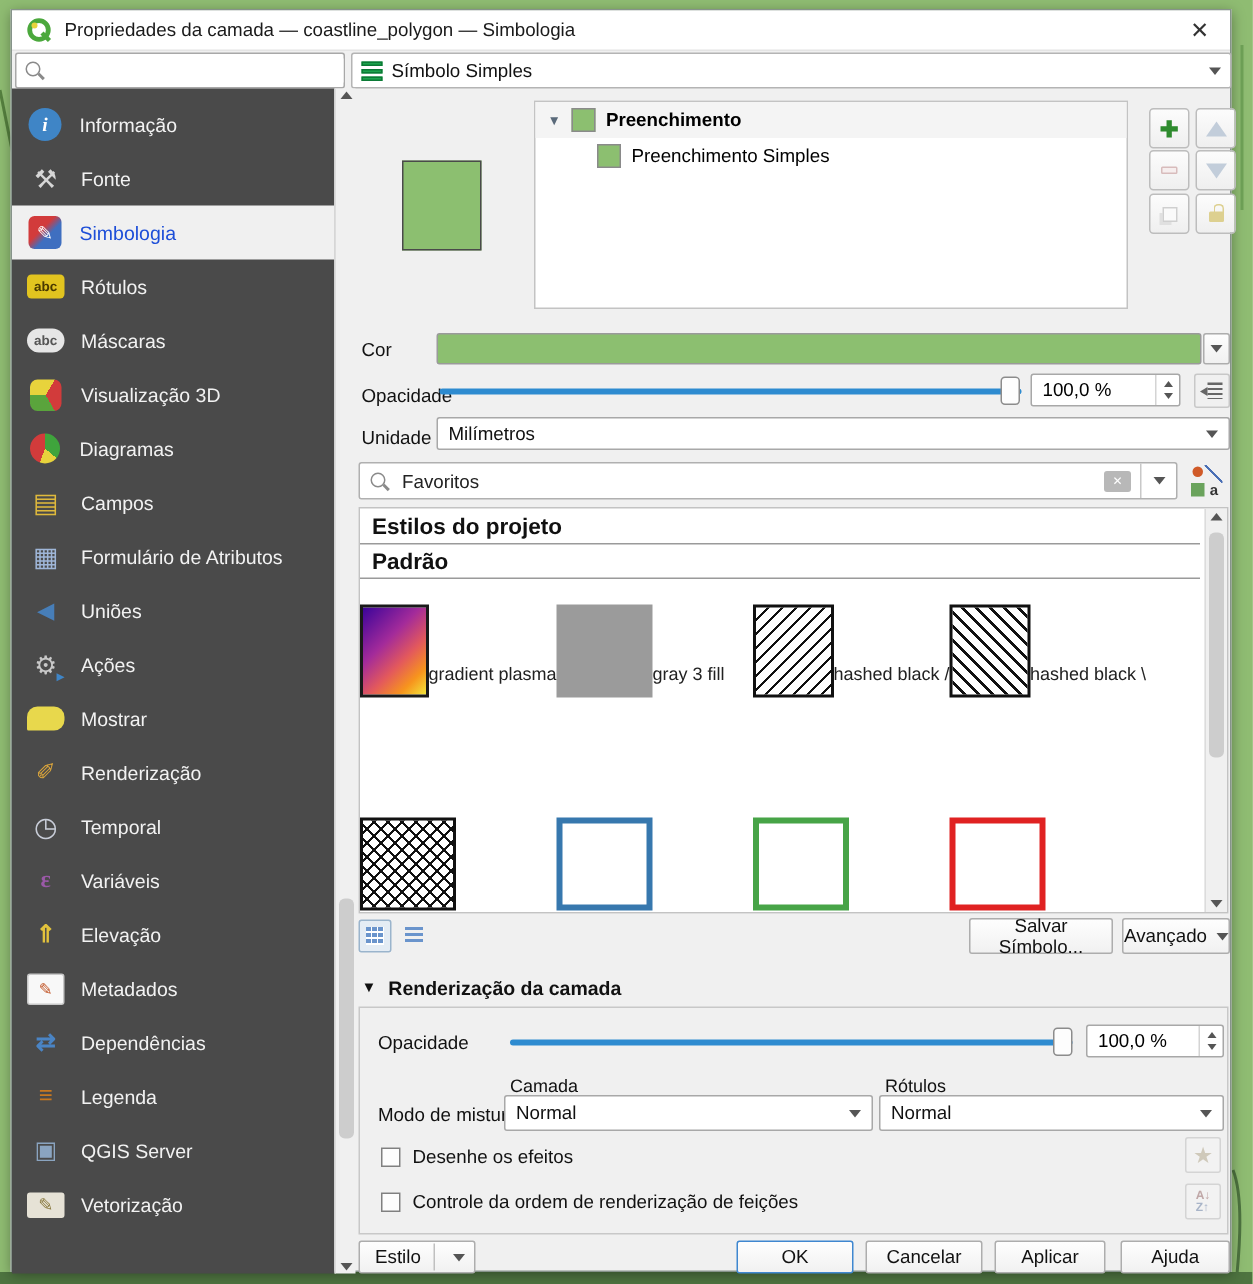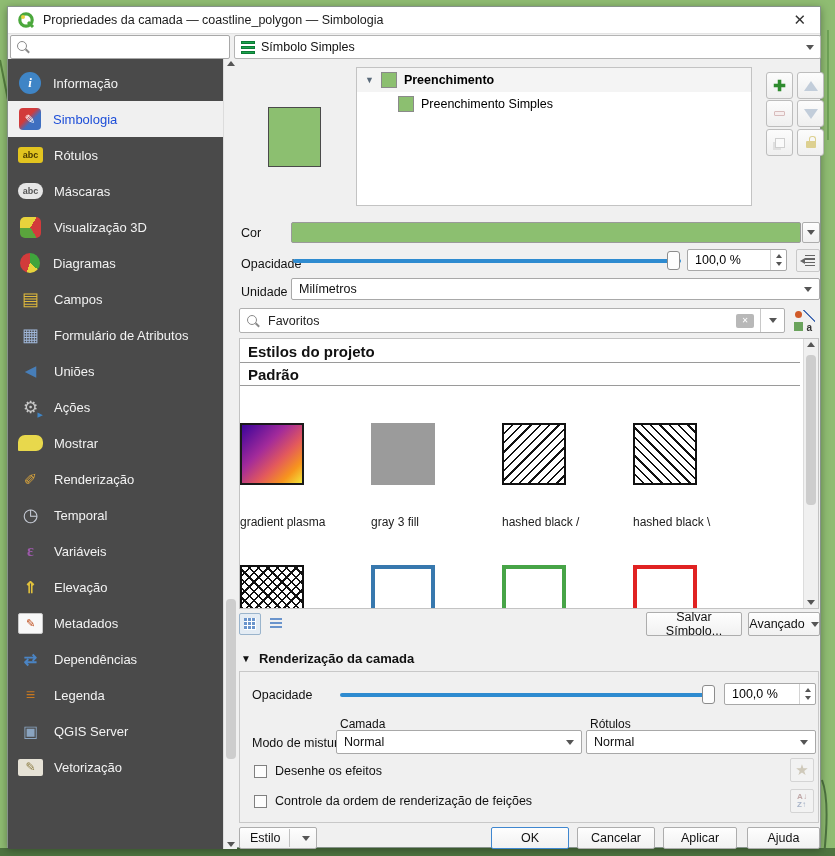--- a/index.html
+++ b/index.html
@@ -116,21 +116,21 @@
   .style-mgr{position:absolute;left:785px;top:303px;width:22px;height:22px;
     background:linear-gradient(45deg,transparent 46%,#4a6fb5 46% 56%,transparent 56%) no-repeat 10px 0/12px 12px,
                linear-gradient(#6aa35c,#6aa35c) no-repeat 1px 12px/9px 9px;position:absolute;}
   .style-mgr::before{content:"";position:absolute;left:2px;top:1px;width:7px;height:7px;background:#d05a28;border-radius:50%;}
   .style-mgr::after{content:"a";position:absolute;right:3px;bottom:-1px;font-size:10px;font-weight:bold;color:#333;}
   
   .styles-panel{position:absolute;left:231px;top:331px;width:580px;height:271px;background:#fff;border:1px solid #c3c3c3;overflow:hidden;}
   .sec-h{position:absolute;left:0;width:560px;border-bottom:1px solid #9a9a9a;padding:1px 0 2px 8px;
     font-size:15px;font-weight:bold;color:#111;}
   .cells{position:absolute;left:0;width:560px;display:flex;}
-  .cell{width:131px;display:flex;flex-direction:column;align-items:flex-start;margin-top:20px;}
+  .cell{width:131px;display:flex;flex-direction:row;align-items:center;}
   .sw{width:64px;height:62px;}
   .sw-gradient{background:linear-gradient(135deg,#3b049a 0%,#a32b9a 38%,#e3595c 62%,#f7941d 82%,#f2e53a 100%);border:2px solid #1a1a1a;}
   .sw-gray{background:#9b9b9b;}
   .sw-hash-forward{border:2px solid #111;background:repeating-linear-gradient(135deg,#fff 0 5px,#111 5px 6.6px);}
   .sw-hash-backward{border:2px solid #111;background:repeating-linear-gradient(45deg,#fff 0 5px,#111 5px 6.6px);}
   .sw-crosshatch{border:2px solid #111;background:repeating-linear-gradient(135deg,transparent 0 5px,#111 5px 6.6px),
     repeating-linear-gradient(45deg,#fff 0 5px,#111 5px 6.6px);}
   .sw-outline-blue{border:4px solid #3778ae;background:#fff;}
   .sw-outline-green{border:4px solid #47a447;background:#fff;}
   .sw-outline-red{border:4px solid #e02222;background:#fff;}
@@ -199,20 +199,24 @@
       </span>
     <span class="lbl">Símbolo Simples</span>
     <span class="tri-dn"></span>
   </div>
 
   <div class="sidebar" id="sidebar-items">
       <div class="sb-item">
         <span class="si ic-info-icon"></span>
         <span class="sb-label">Informação</span>
       </div>
+      <div class="sb-item">
+        <span class="si ic-source-icon"></span>
+        <span class="sb-label">Fonte</span>
+      </div>
       <div class="sb-item sel">
         <span class="si ic-symbology-icon"></span>
         <span class="sb-label">Simbologia</span>
       </div>
       <div class="sb-item">
         <span class="si ic-labels-icon"></span>
         <span class="sb-label">Rótulos</span>
       </div>
       <div class="sb-item">
         <span class="si ic-masks-icon"></span>

